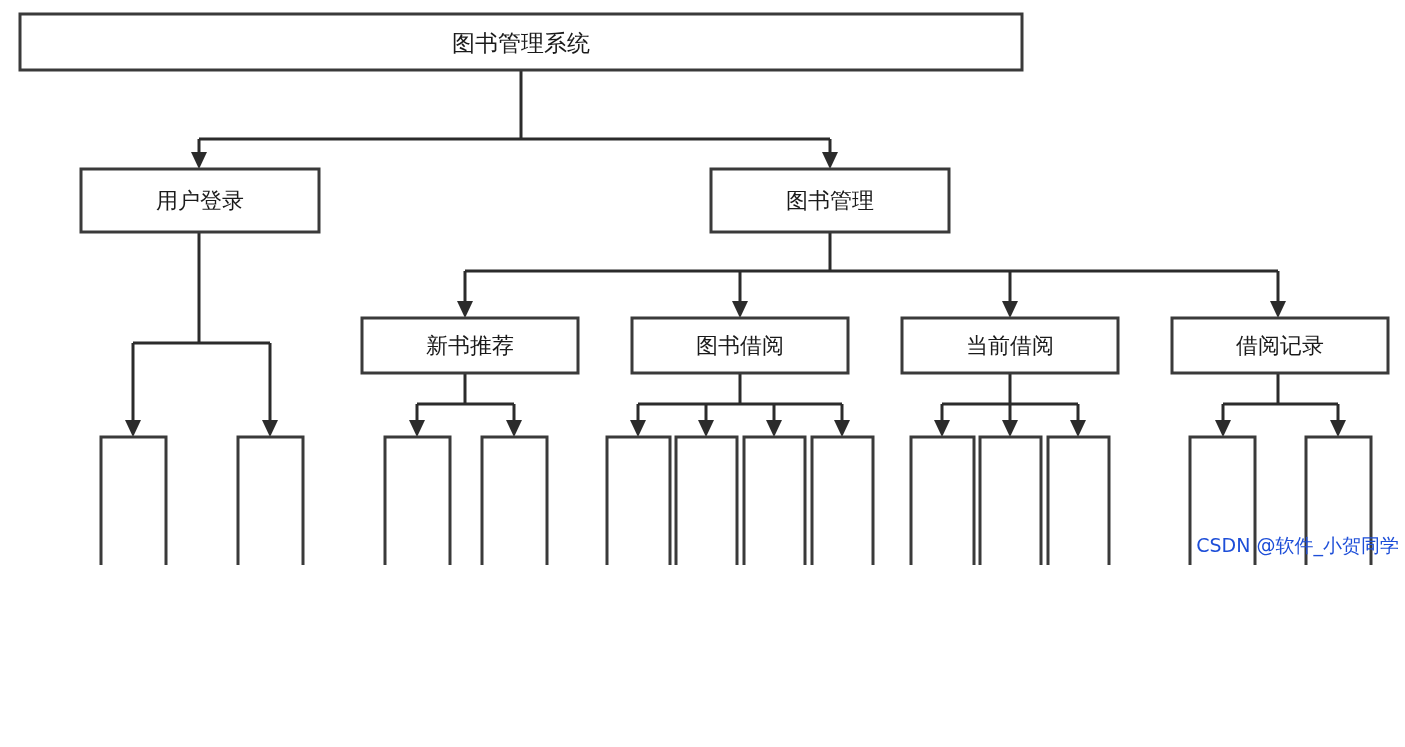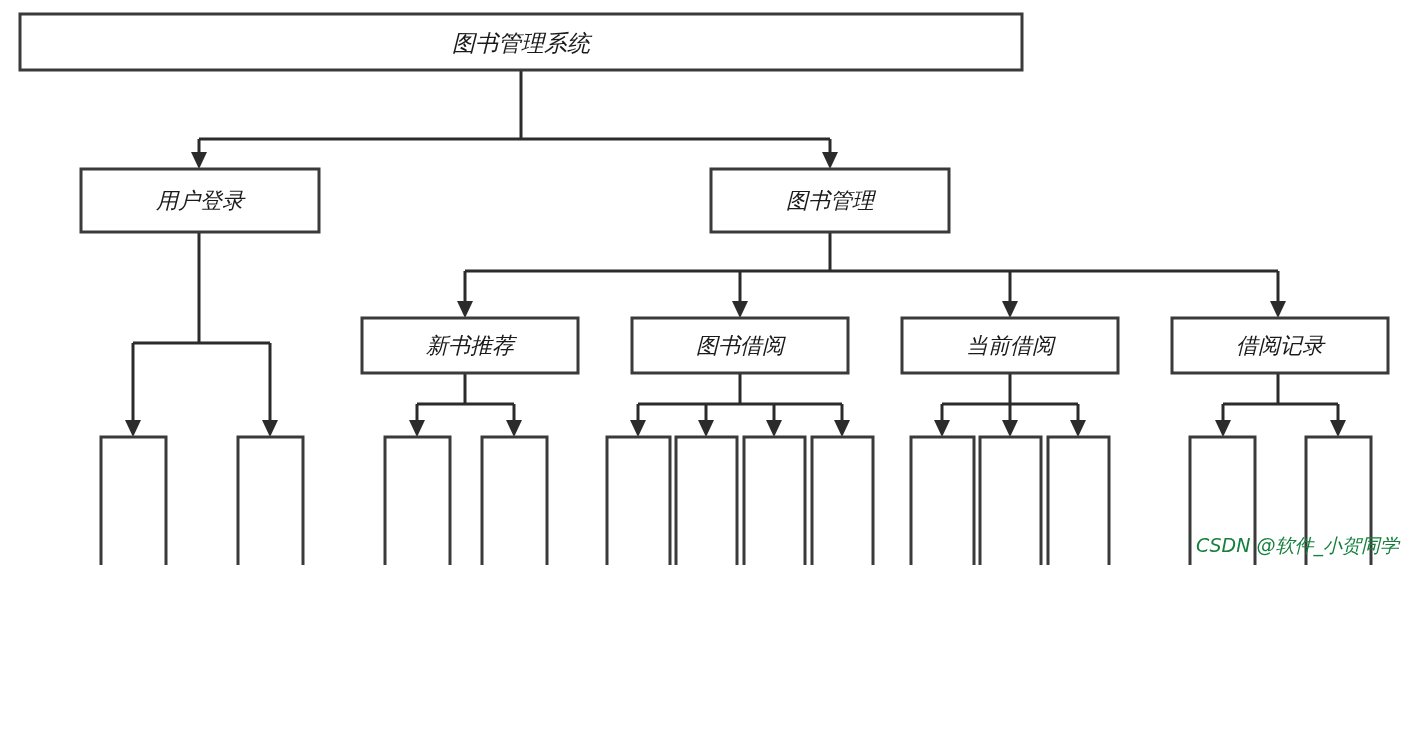--- a/index.html
+++ b/index.html
@@ -9,21 +9,20 @@
   }
   body {
     font-family: "DejaVu Sans", "Liberation Sans", sans-serif;
   }
   #canvas {
     position: relative;
     width: 1405px;
     height: 565px;
     background: #ffffff;
     overflow: hidden;
-    font-style: italic;
   }
   svg.diagram {
     position: absolute;
     left: 0;
     top: 0;
     width: 1405px;
     height: 747px;
   }
   .node-rect {
     fill: #ffffff;
@@ -66,21 +65,21 @@
     justify-content: center;
     white-space: nowrap;
     pointer-events: none;
   }
   .watermark {
     position: absolute;
     right: 6px;
     bottom: 6px;
     font-family: "DejaVu Sans", "Liberation Sans", sans-serif;
     font-size: 19px;
-    color: #15803d;
+    color: #1d4ed8;
     white-space: nowrap;
     user-select: none;
   }
 </style>
 </head>
 <body>
 
 <div id="canvas">
 
   <svg class="diagram" viewBox="0 0 1405 747">

